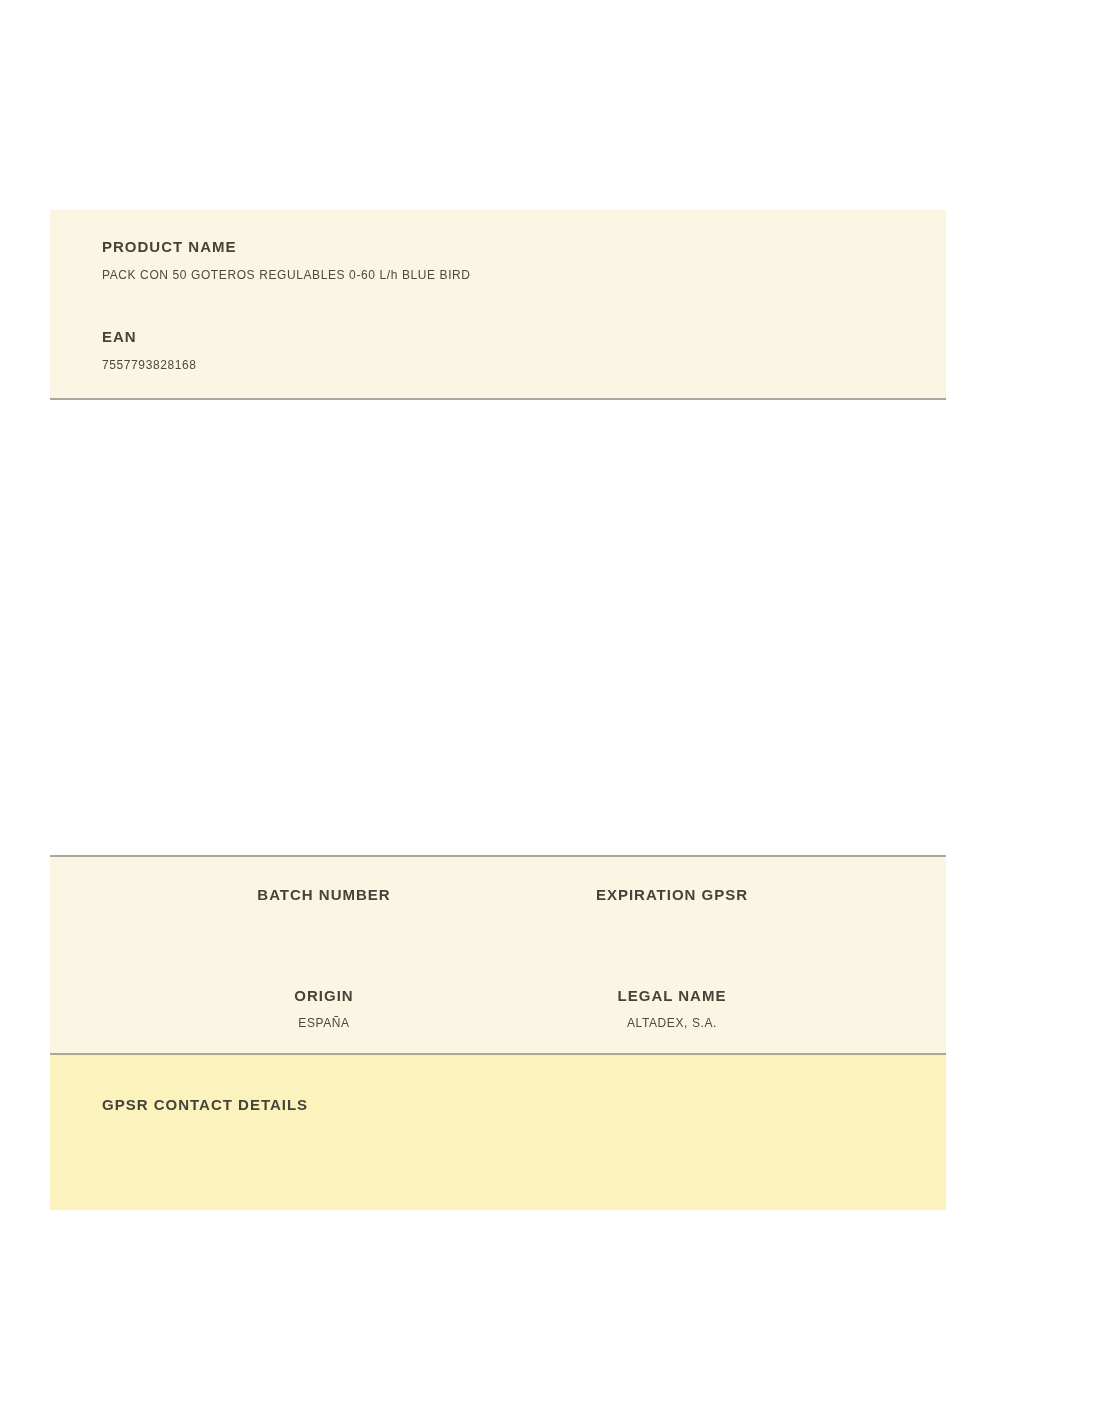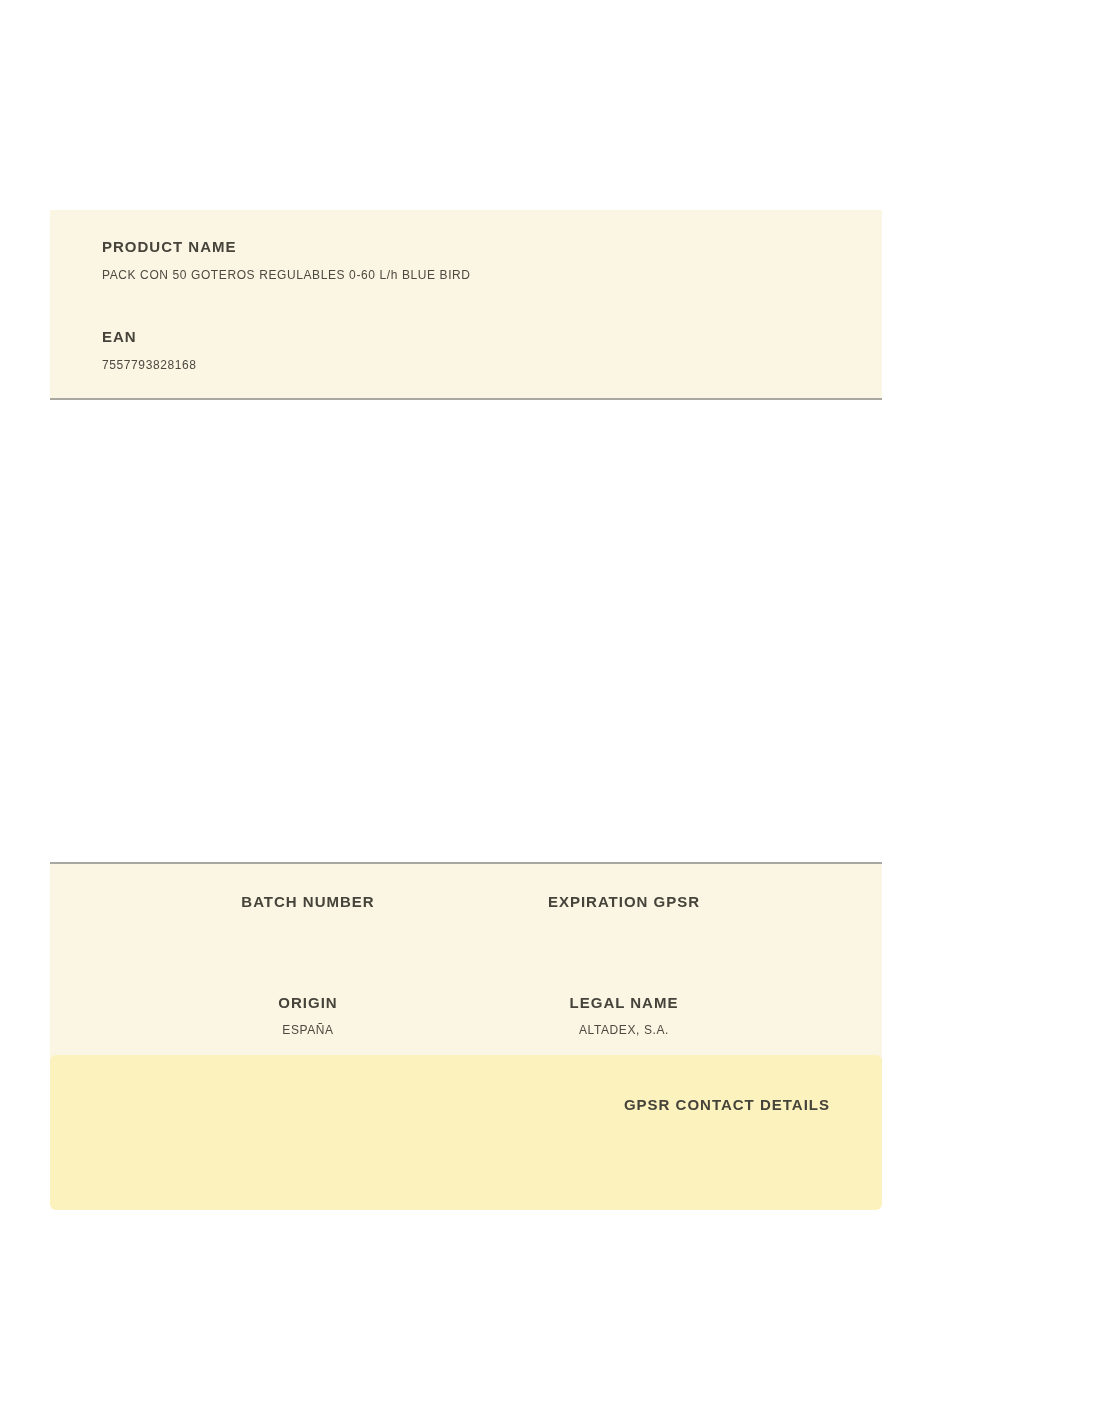--- a/index.html
+++ b/index.html
@@ -11,21 +11,21 @@
   .page {
     position: relative;
     width: 1100px;
     height: 1422px;
     background: #ffffff;
     overflow: hidden;
   }
   .panel {
     position: absolute;
     left: 50px;
-    width: 832px;
+    width: 896px;
   }
   .panel-cream { background: #FBF6E3; }
   .panel-yellow { background: #FCF2BD; }
 
   .product-panel {
     top: 210px;
     height: 190px;
     border-bottom: 2px solid #A9A8A0;
     padding: 28px 52px 0 52px;
   }
@@ -45,39 +45,37 @@
   }
   .product-panel .field-value { margin-top: 12px; }
   .product-panel .field-group + .field-group { margin-top: 44px; }
 
   .batch-panel {
     top: 855px;
     height: 200px;
     border-top: 2px solid #A9A8A0;
     border-bottom: 2px solid #A9A8A0;
     padding: 29px 100px 0 100px;
-    margin-top: 7px;
   }
   .batch-grid {
     display: grid;
     grid-template-columns: 1fr 1fr;
     text-align: center;
   }
   .batch-grid .cell { min-height: 17px; }
   .batch-row-2 { margin-top: 73px; }
   .batch-grid .cell .field-value { margin-top: 11px; }
 
   .gpsr-panel {
     top: 1055px;
     height: 155px;
     padding: 41px 52px 0 52px;
     display: flex;
-    justify-content: flex-end;
+    justify-content: space-between;
     align-items: flex-start;
-    border-radius: 6px;
   }
   .gpsr-contact {
     text-align: right;
   }
   .gpsr-contact .contact-line {
     font-size: 15px;
     color: #4C4940;
     letter-spacing: 0.6px;
     line-height: 29px;
   }

